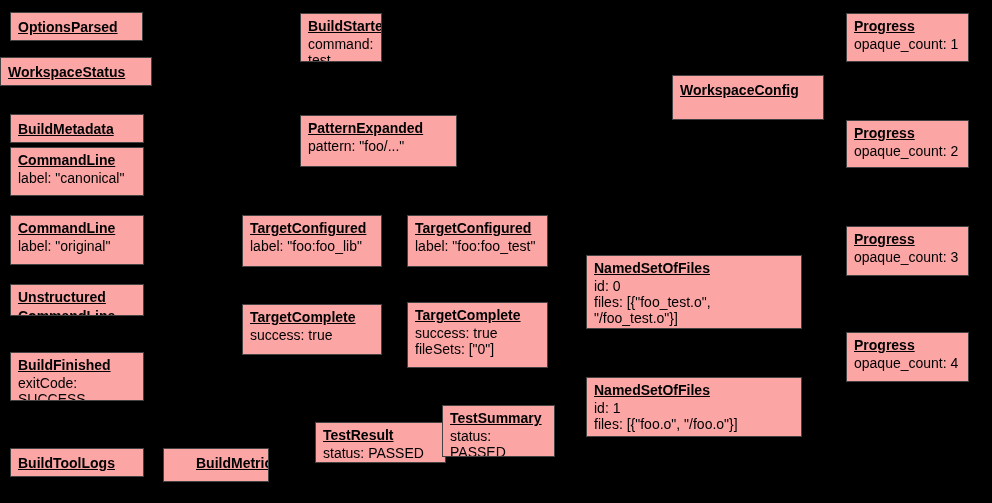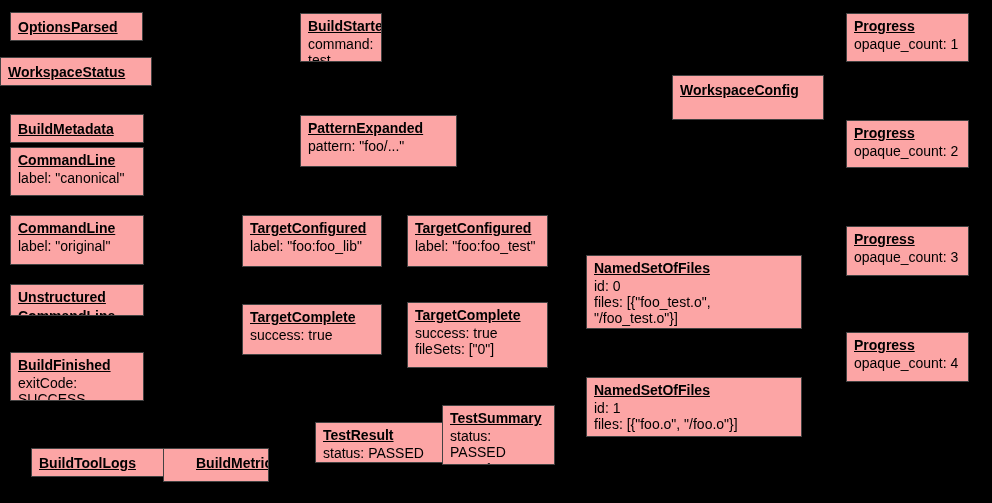--- a/index.html
+++ b/index.html
@@ -72,21 +72,21 @@
   <div class="node" style="left:10px; top:284px; width:134px; height:32px;">
     <div class="node-title">Unstructured
 CommandLine</div>
   </div>
 
   <div class="node" style="left:10px; top:352px; width:134px; height:49px;">
     <div class="node-title">BuildFinished</div>
     <div class="node-body">exitCode: SUCCESS</div>
   </div>
 
-  <div class="node title-only" style="left:10px; top:448px; width:134px; height:29px;margin-left:21px;">
+  <div class="node title-only" style="left:10px; top:448px; width:134px; height:29px;">
     <div class="node-title">BuildToolLogs</div>
   </div>
 
   <div class="node title-only" style="left:163px; top:448px; width:106px; height:34px;padding-left:32px;">
     <div class="node-title">BuildMetrics</div>
   </div>
 
   <div class="node" style="left:300px; top:13px; width:82px; height:49px;">
     <div class="node-title">BuildStarted</div>
     <div class="node-body">command: test</div>
@@ -116,21 +116,21 @@
     <div class="node-title">TargetComplete</div>
     <div class="node-body">success: true
 fileSets: ["0"]</div>
   </div>
 
   <div class="node" style="left:315px; top:422px; width:131px; height:41px;">
     <div class="node-title">TestResult</div>
     <div class="node-body">status: PASSED</div>
   </div>
 
-  <div class="node" style="left:442px; top:405px; width:113px; height:60px;">
+  <div class="node" style="left:442px; top:405px; width:113px; height:52px;">
     <div class="node-title">TestSummary</div>
     <div class="node-body">status: PASSED
 runs: 1</div>
   </div>
 
   <div class="node title-only" style="left:672px; top:75px; width:152px; height:45px;">
     <div class="node-title">WorkspaceConfig</div>
   </div>
 
 

